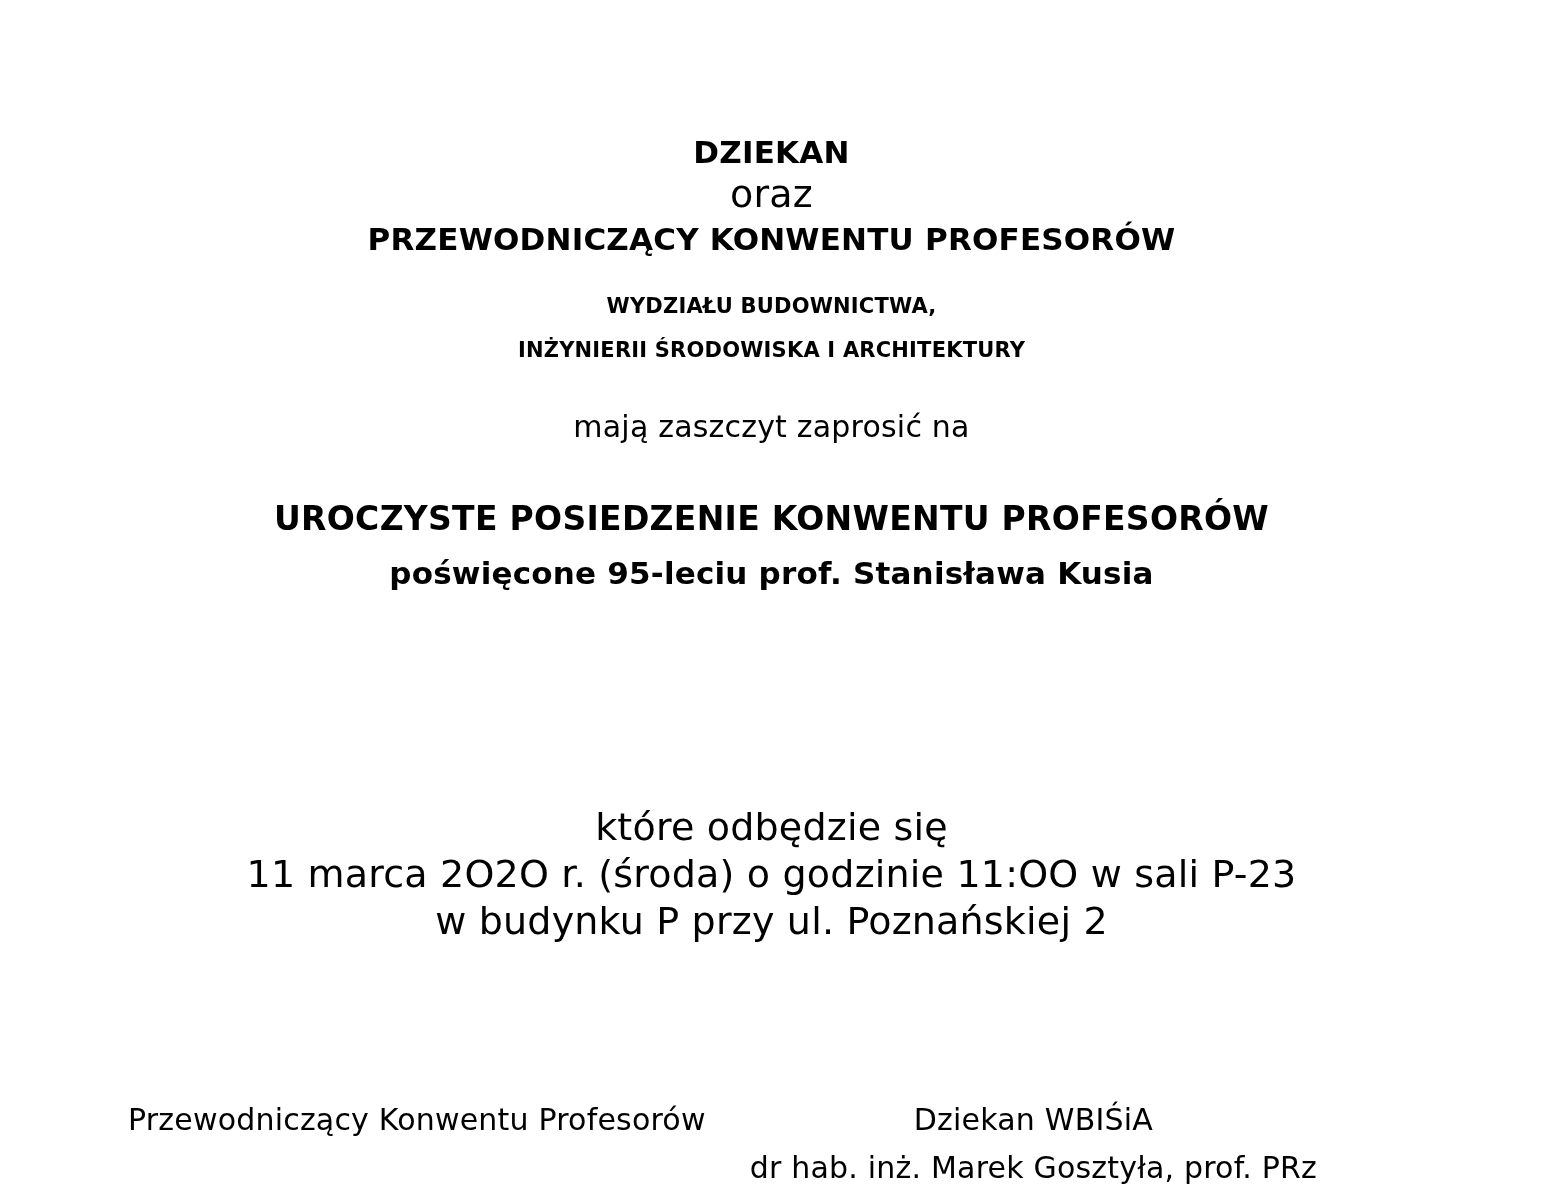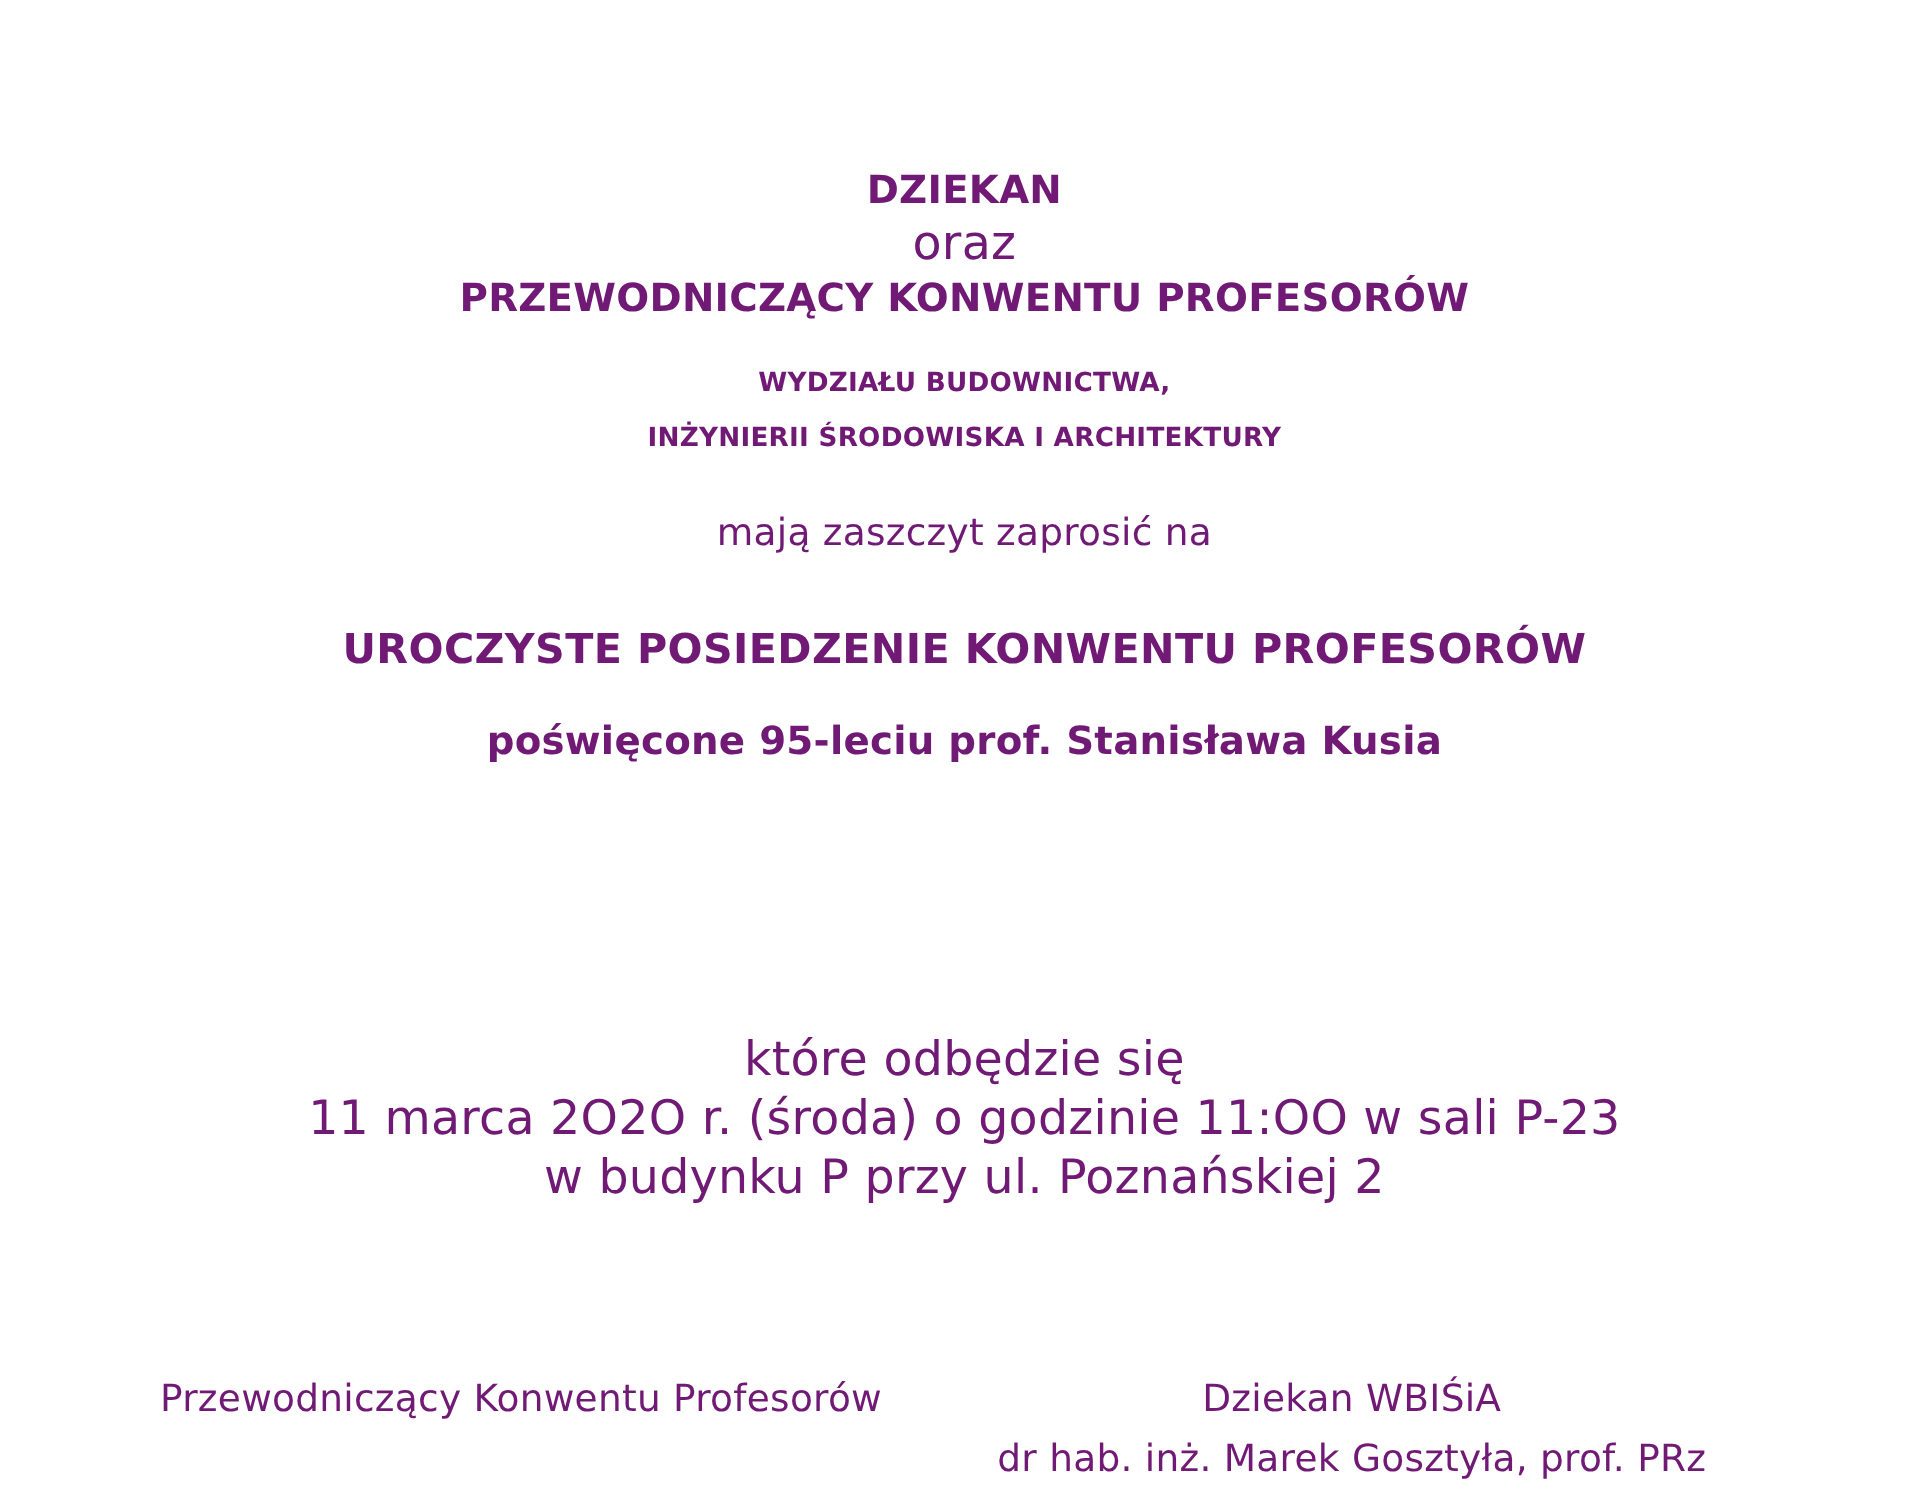--- a/index.html
+++ b/index.html
@@ -22,21 +22,21 @@
     display: flex;
     flex-direction: column;
     align-items: center;
   }
   .block {
     text-align: center;
     width: 100%;
   }
   .line {
     display: block;
-    color: #701a75;
+    color: #000000;
     letter-spacing: 0.2px;
   }
 
   
   .header-group {
     margin-top: 132px;
   }
   .l-dziekan {
     font-size: 31px;
     font-weight: 700;
@@ -77,21 +77,21 @@
   .l-event-title {
     font-size: 33px;
     font-weight: 700;
     line-height: 46px;
     letter-spacing: 0.3px;
   }
   .l-event-sub {
     font-size: 31px;
     font-weight: 700;
     line-height: 46px;
-    margin-top: 28px;
+    margin-top: 8px;
   }
 
   .when-group {
     margin-top: 208px;
   }
   .l-when {
     font-size: 38px;
     font-weight: 400;
     line-height: 47px;
   }
@@ -107,21 +107,21 @@
     box-sizing: border-box;
   }
   .sig-col {
     text-align: center;
     flex: 0 0 auto;
   }
   .sig-col.left {
     margin-left: 18px;
   }
   .sig-col.right {
-    margin-right: 68px;
+    margin-right: 116px;
   }
   .l-sig {
     font-size: 30px;
     font-weight: 400;
     line-height: 48px;
   }
 </style>
 </head>
 <body>
 

